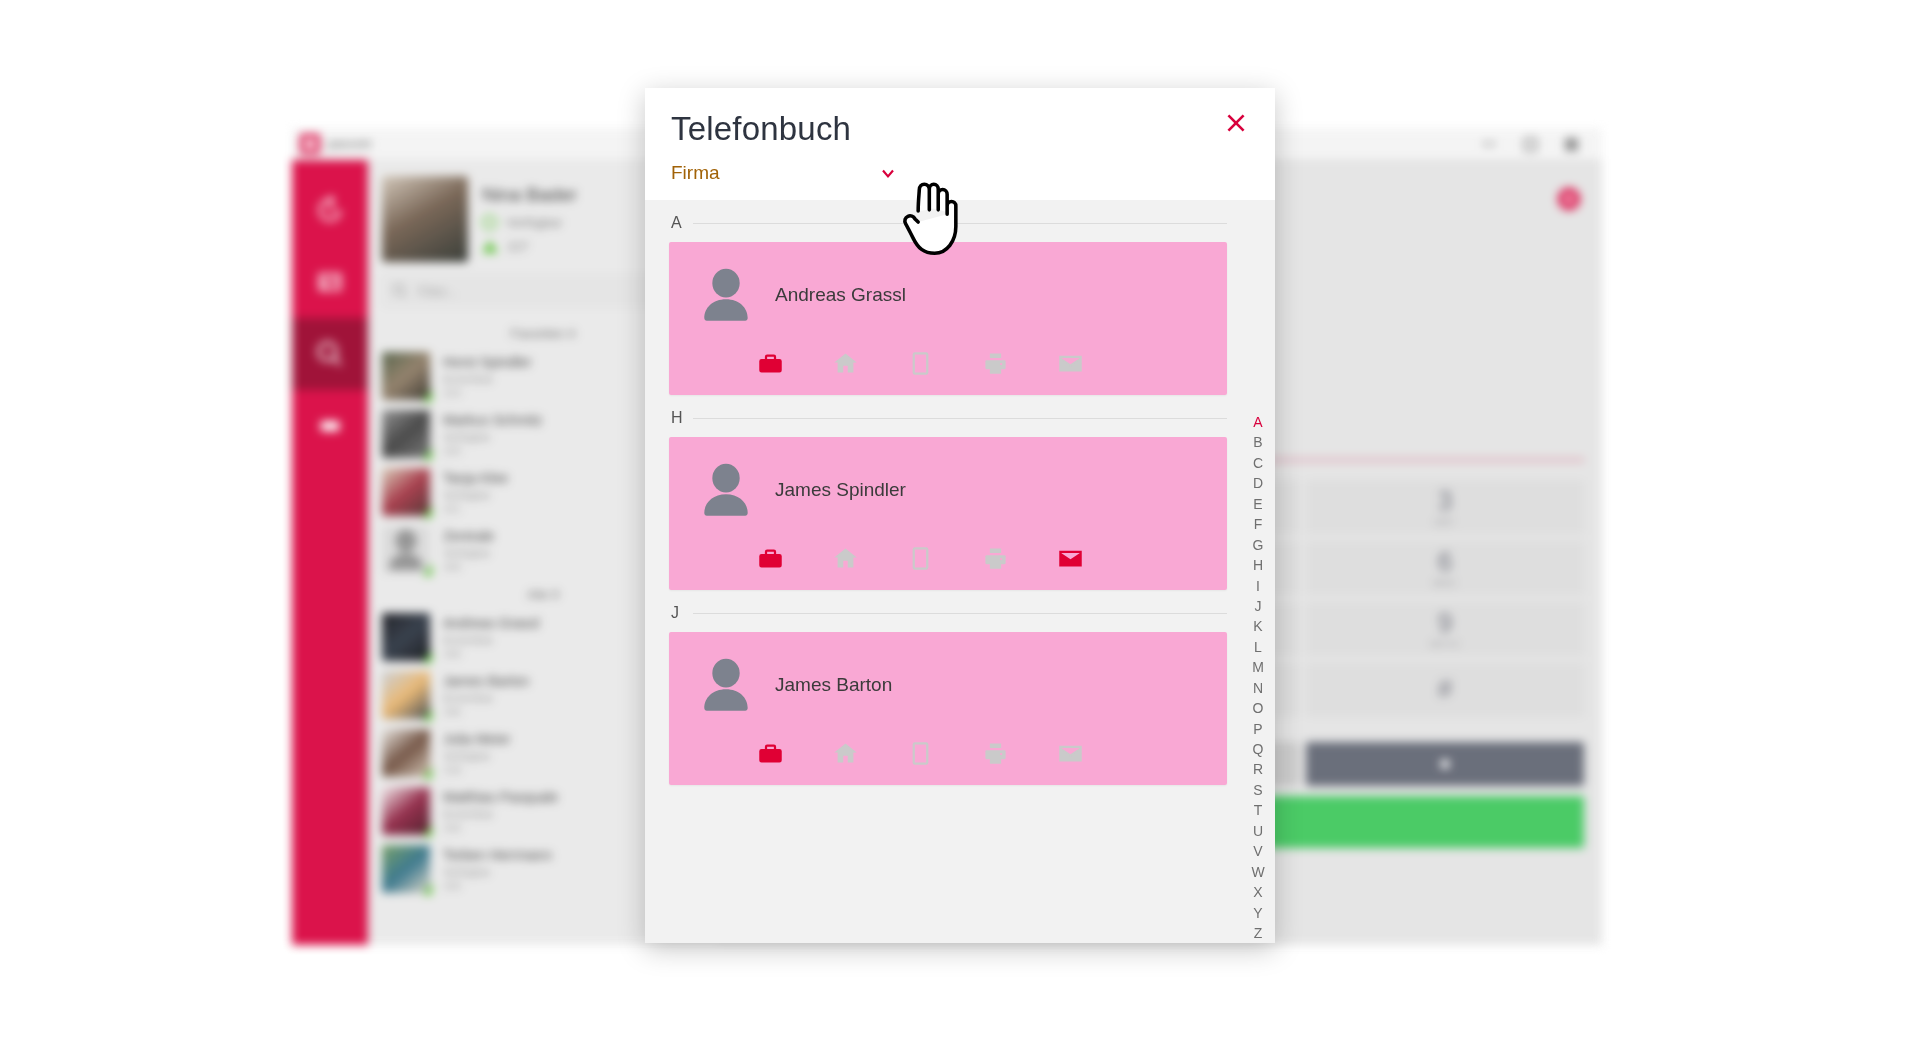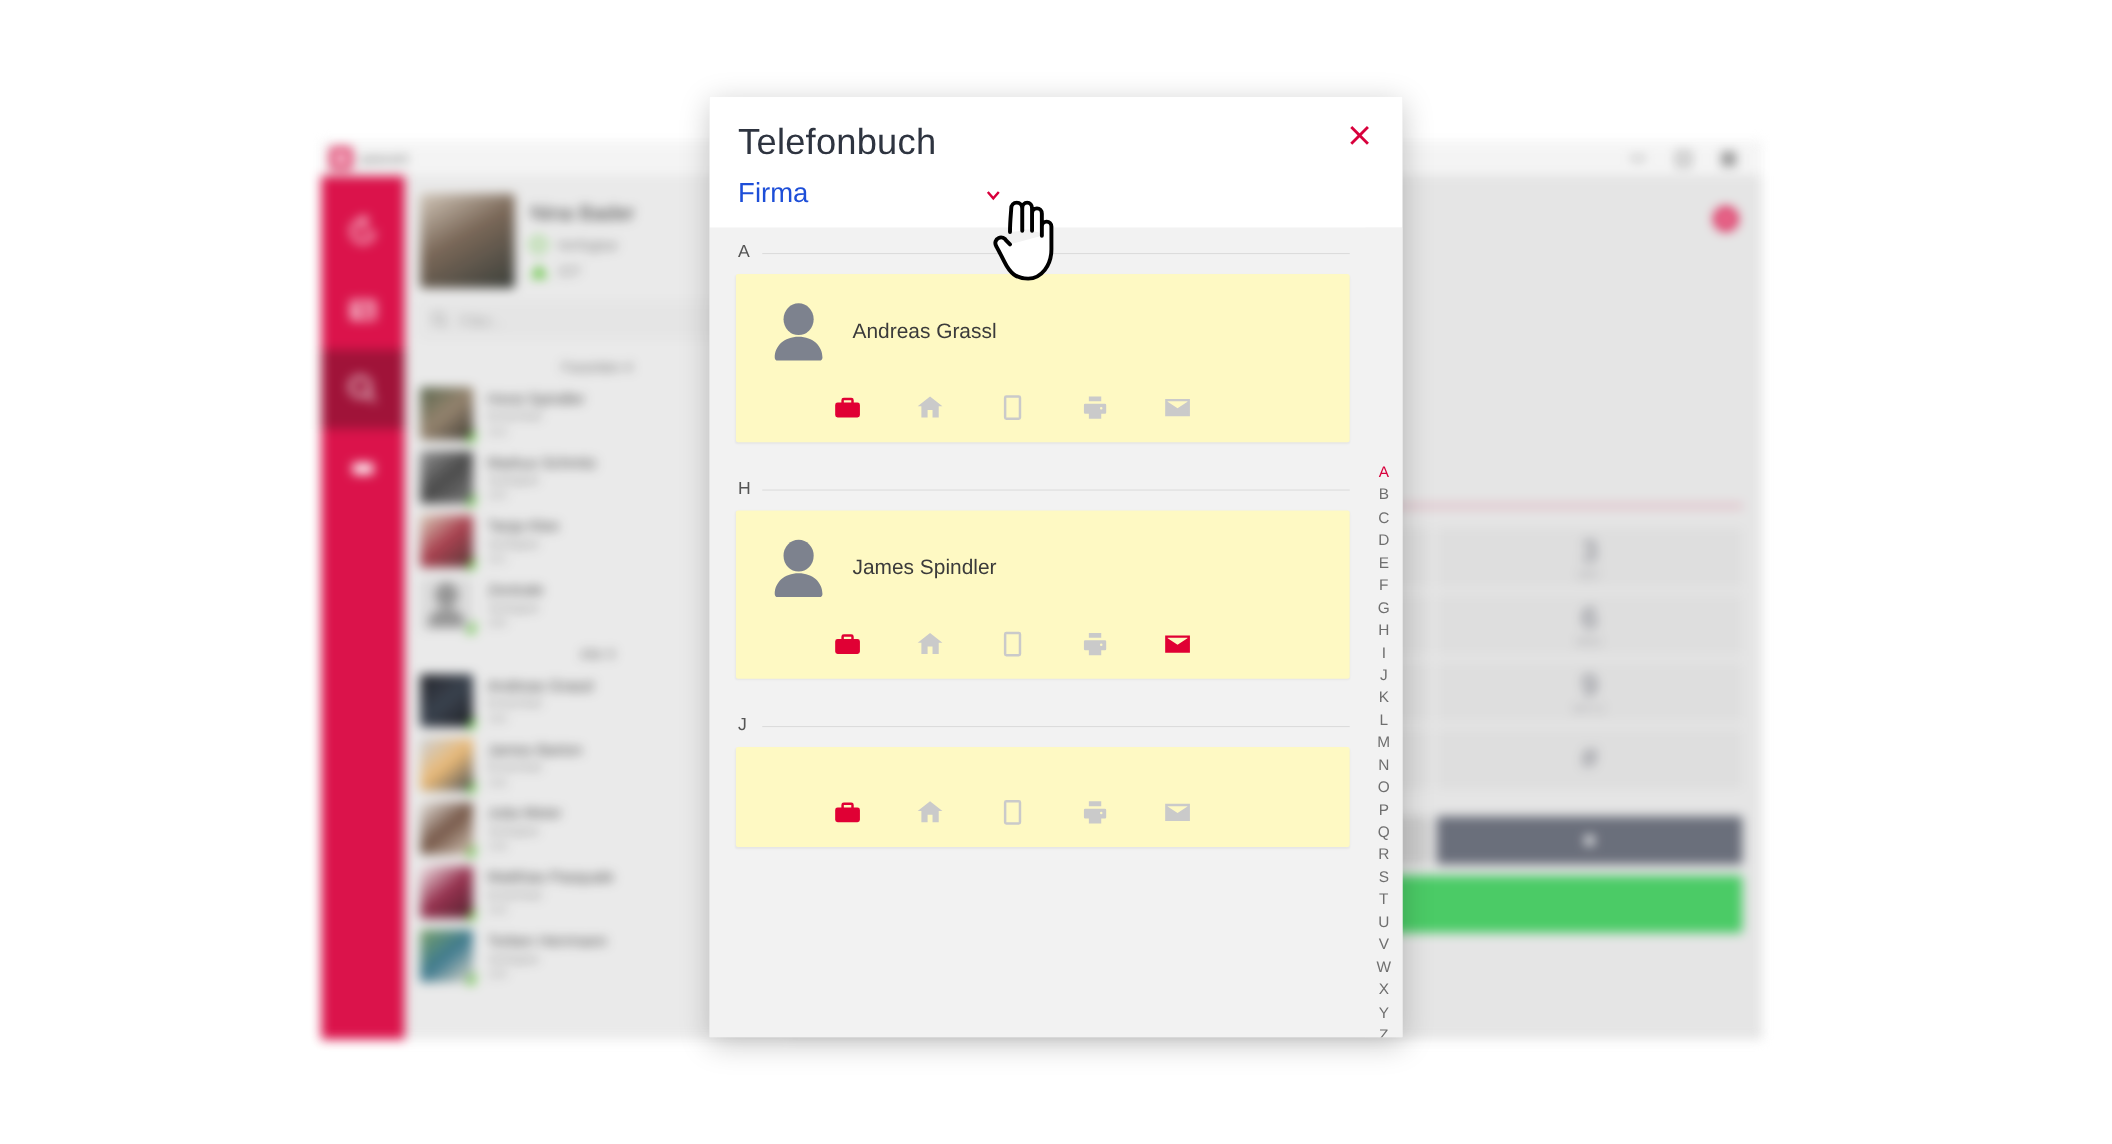--- a/index.html
+++ b/index.html
@@ -113,41 +113,41 @@
     position: absolute; left: 645px; top: 88px; width: 630px; height: 855px;
     background: #f2f2f2; box-shadow: 0 6px 26px rgba(0,0,0,.22);
     display: flex; flex-direction: column; overflow: hidden;
   }
   .dlg-head { background: #ffffff; padding: 22px 26px 0 26px; flex: 0 0 auto; }
   .dlg-title-row { display: flex; align-items: flex-start; justify-content: space-between; }
   .dlg-title { font-size: 33px; color: #2e3440; font-weight: normal; letter-spacing: .2px; }
   .dlg-close { width: 26px; height: 26px; cursor: pointer; }
   .dlg-close svg { width: 26px; height: 26px; stroke: #d8003c; stroke-width: 2.4; }
   .dlg-filter { display: flex; align-items: center; padding: 14px 0 16px 0; cursor: pointer; }
-  .dlg-filter-label { font-size: 25px; color: #1d4ed8; }
+  .dlg-filter-label { font-size: 19px; color: #a16207; }
   .dlg-filter-chev { margin-left: 158px; width: 20px; height: 20px; }
   .dlg-filter-chev svg { width: 20px; height: 20px; stroke: #d8003c; stroke-width: 2.6; fill: none; }
 
   .dlg-body { flex: 1; display: flex; min-height: 0; background: #f2f2f2; }
   .dlg-scroll { flex: 1; overflow: hidden; padding: 0 14px 0 24px; }
   .alpha-rail {
     width: 34px; display: flex; flex-direction: column; align-items: center;
     justify-content: flex-start; padding-top: 212px; font-size: 14px; color: #6f6f6f;
     line-height: 1.46; background: #f2f2f2;
   }
   .alpha-ltr { cursor: pointer; }
   .alpha-ltr.active { color: #d8003c; }
 
   .sec-head { display: flex; align-items: center; padding: 14px 0 10px 2px; }
   .sec-letter { font-size: 16px; color: #555; width: 22px; }
   .sec-rule { flex: 1; height: 1px; background: #dcdcdc; }
 
   .card {
-    background: #fef9c3; border-radius: 2px; padding: 22px 0 18px 0;
-    box-shadow: 0 1px 2px rgba(0,0,0,.05); margin-bottom: 20px;
+    background: #f9a8d4; border-radius: 2px; padding: 22px 0 18px 0;
+    box-shadow: 0 1px 2px rgba(0,0,0,.05); margin-bottom: 0;
   }
   .card-top { display: flex; align-items: center; padding: 0 26px; }
   .avatar { width: 62px; height: 62px; flex: 0 0 62px; }
   .avatar svg { width: 62px; height: 62px; fill: #7d828e; }
   .card-name { font-size: 19px; color: #3b3b3b; margin-left: 18px; }
   .card-icons { display: flex; align-items: center; gap: 48px; padding: 24px 0 0 88px; }
   .cico { width: 27px; height: 27px; cursor: pointer; display:flex; align-items:center; }
   .cico svg { width: 27px; height: 27px; fill: #cacaca; }
   .cico.on svg { fill: #e00034; }
 
@@ -508,20 +508,27 @@
                   <path d="M4 9.6V17h16V9.6l-8 5.3-8-5.3z"></path>
                 </svg>
               </span>
             </div>
           </div>
           <div class="sec-head">
             <span class="sec-letter">J</span>
             <span class="sec-rule"></span>
           </div>
           <div class="card">
+            <div class="card-top">
+              <span class="avatar"><svg viewBox="0 0 24 24">
+                  <ellipse cx="12" cy="7.4" rx="5.3" ry="5.6"></ellipse>
+                  <path d="M12 13.6c-5.1 0-8.4 3.3-8.4 7.3 0 .6.4 1.1 1 1.1h14.8c.6 0 1-.5 1-1.1 0-4-3.3-7.3-8.4-7.3z"></path>
+                </svg></span>
+              <span class="card-name">James Barton</span>
+            </div>
             <div class="card-icons">
               <span class="cico on">
                 <svg viewBox="0 0 24 24">
                   <path d="M9 4h6a2 2 0 0 1 2 2v2h3a2 2 0 0 1 2 2v8a2 2 0 0 1-2 2H4a2 2 0 0 1-2-2v-8a2 2 0 0 1 2-2h3V6a2 2 0 0 1 2-2zm0 4h6V6H9v2z"></path>
                 </svg>
               </span>
               <span class="cico">
                 <svg viewBox="0 0 24 24">
                   <path d="M12 3 2 11h3v9h5v-6h4v6h5v-9h3L12 3z"></path>
                 </svg>

